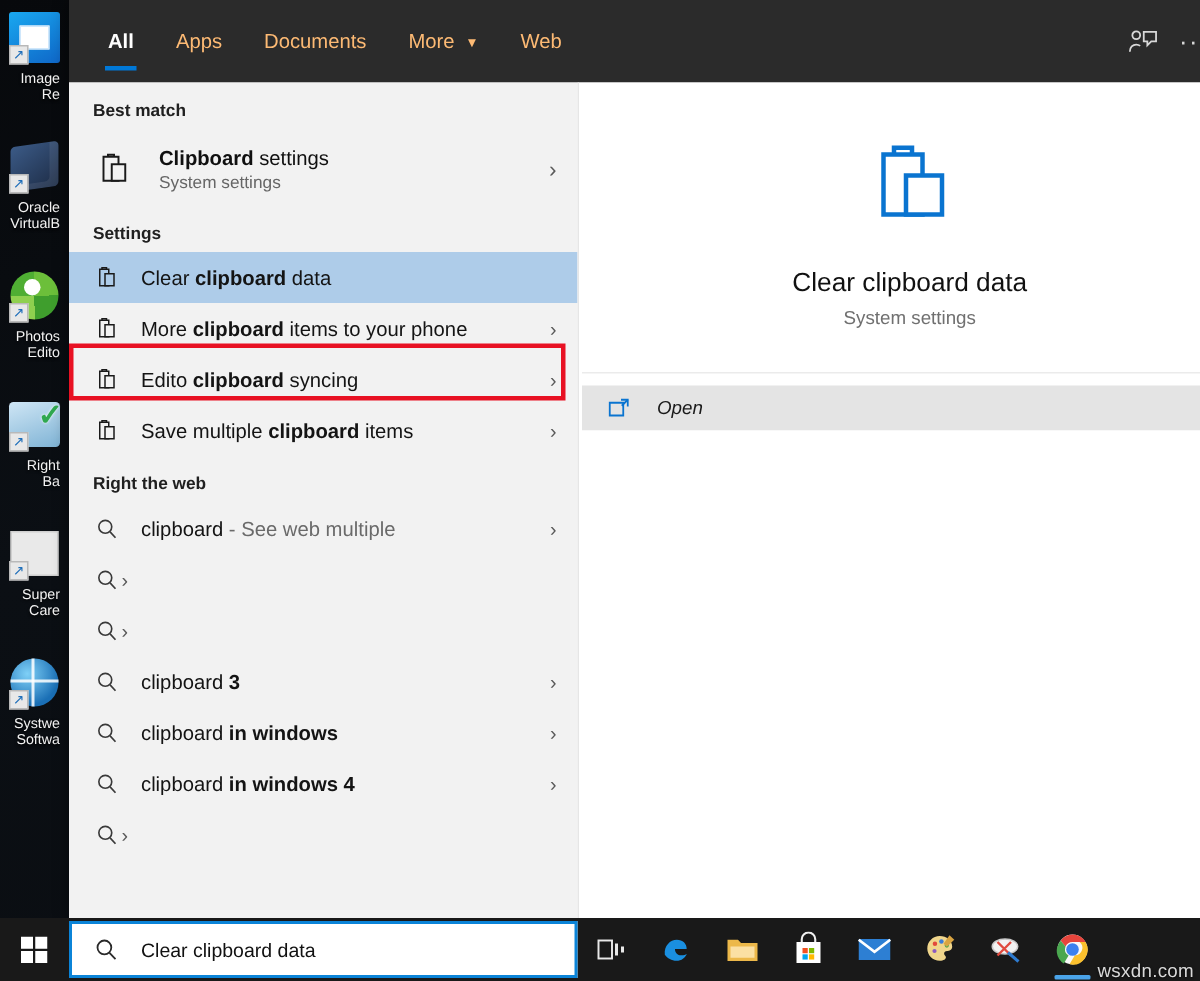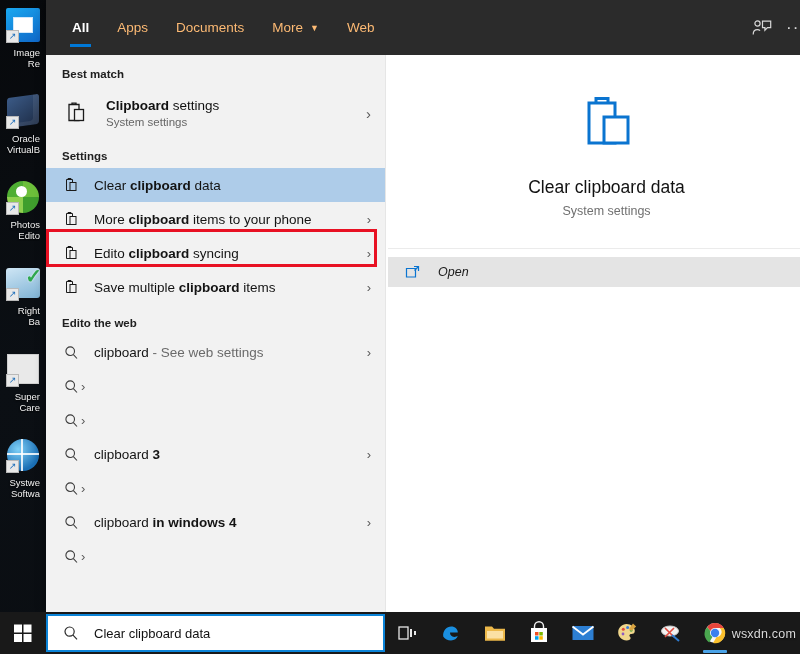--- a/index.html
+++ b/index.html
@@ -230,21 +230,21 @@
   .tb-icons { display: flex; align-items: center; height: 42px; }
   .tb-btn {
     width: 44px; height: 42px; display: flex; align-items: center;
     justify-content: center; position: relative;
   }
   .tb-btn.active::after {
     content:""; position:absolute; left:10px; right:10px; bottom:1px;
     height:3px; background:#4aa3e8; border-radius:1px;
   }
   .watermark {
-    position: absolute; right: 4px; bottom: 13px;
+    position: absolute; right: 4px; bottom: 0;
     color: #d9d9d9; font-size: 12.5px; letter-spacing: .2px;
     text-shadow: 0 1px 2px rgba(0,0,0,.8);
   }
 </style>
 </head>
 <body>
 
 <div id="root">
 
   <div class="desktop">
@@ -402,30 +402,30 @@
             <svg width="15" height="16" viewBox="0 0 15 16" fill="none" stroke="#1a1a1a" stroke-width="1">
               <path d="M2.5 2.5h6v11h-6z"></path>
               <path d="M4 2.5V1.5h3v1"></path>
               <rect x="6" y="5.5" width="6" height="8" fill="#f2f2f2"></rect>
             </svg>
           </div>
           <div class="rlabel"><span>Save multiple </span><b>clipboard</b><span> items</span></div>
           <div class="chev">›</div>
         </div>
 
-        <div class="group-title">Edito the web</div>
+        <div class="group-title">Right the web</div>
 
         <div class="res-row">
           <div class="ricon">
             <svg width="15" height="15" viewBox="0 0 15 15" fill="none" stroke="#3a3a3a" stroke-width="1.1">
                 <circle cx="6.2" cy="6.2" r="4.3"></circle>
                 <path d="M9.4 9.6l3.6 3.9"></path>
               </svg>
           </div>
-          <div class="rlabel"><span>clipboard</span><span class="dim"> - See web settings</span></div>
+          <div class="rlabel"><span>clipboard</span><span class="dim"> - See web multiple</span></div>
           <div class="chev">›</div>
         </div>
 
         <div class="res-row">
           <div class="ricon">
             <svg width="15" height="15" viewBox="0 0 15 15" fill="none" stroke="#3a3a3a" stroke-width="1.1">
                 <circle cx="6.2" cy="6.2" r="4.3"></circle>
                 <path d="M9.4 9.6l3.6 3.9"></path>
               </svg>
           </div>
@@ -453,20 +453,21 @@
           <div class="chev">›</div>
         </div>
 
         <div class="res-row">
           <div class="ricon">
             <svg width="15" height="15" viewBox="0 0 15 15" fill="none" stroke="#3a3a3a" stroke-width="1.1">
                 <circle cx="6.2" cy="6.2" r="4.3"></circle>
                 <path d="M9.4 9.6l3.6 3.9"></path>
               </svg>
           </div>
+          <div class="rlabel"><span>clipboard </span><b>in windows</b></div>
           <div class="chev">›</div>
         </div>
 
         <div class="res-row">
           <div class="ricon">
             <svg width="15" height="15" viewBox="0 0 15 15" fill="none" stroke="#3a3a3a" stroke-width="1.1">
                 <circle cx="6.2" cy="6.2" r="4.3"></circle>
                 <path d="M9.4 9.6l3.6 3.9"></path>
               </svg>
           </div>

